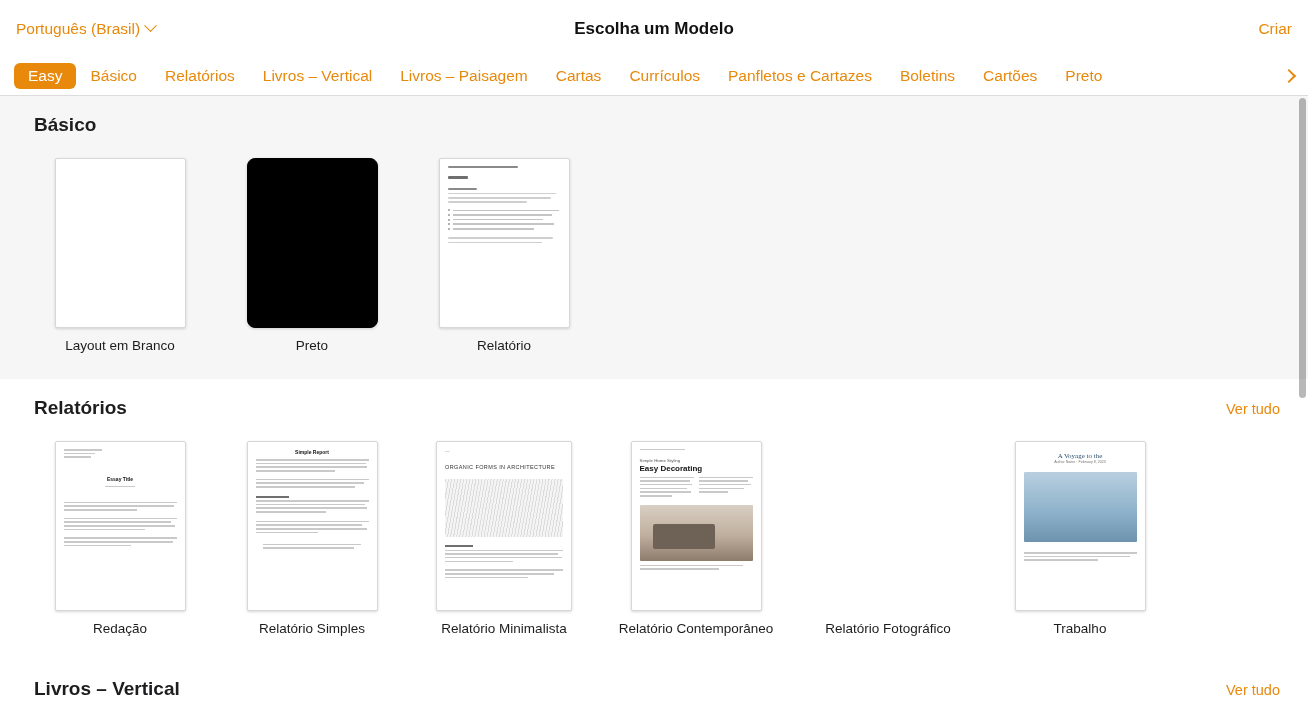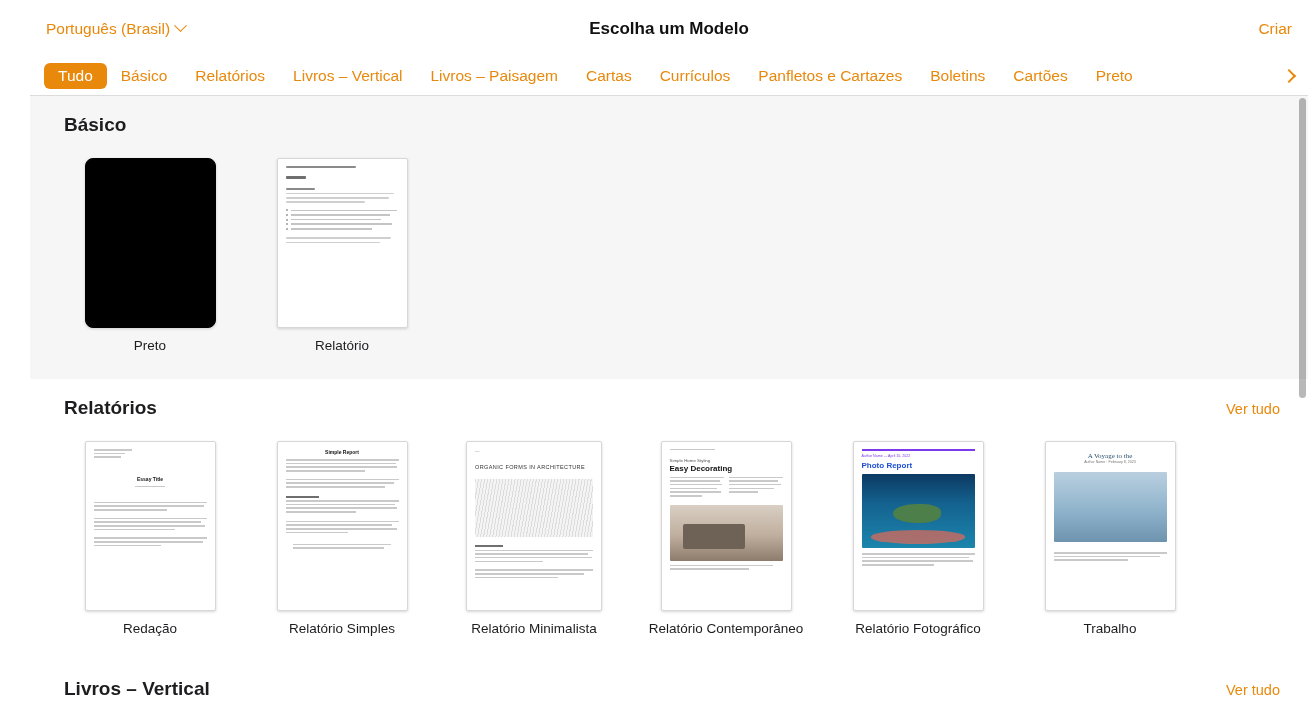--- a/index.html
+++ b/index.html
@@ -4,21 +4,21 @@
 <style>
   * { box-sizing: border-box; }
   html, body {
     margin: 0; padding: 0;
     width: 1308px; height: 726px;
     overflow: hidden;
     font-family: "Liberation Sans", sans-serif;
     background: #ffffff;
     color: #1d1d1f;
   }
-  .window { width: 1308px; height: 726px; position: relative; overflow: hidden; background:#fff;padding-left:30px; }
+  .window { width: 1308px; height: 726px; position: relative; overflow: hidden; background:#fff; }
 
   
   .titlebar {
     height: 57px;
     display: flex; align-items: center;
     padding: 0 16px;
     position: relative;
     background: #ffffff;
   }
   .lang-btn {
@@ -224,21 +224,21 @@
   <div class="titlebar">
     <div class="lang-btn">
       <span>Português (Brasil)</span>
       <span class="chev-down"></span>
     </div>
     <div class="win-title">Escolha um Modelo</div>
     <div class="create-btn">Criar</div>
   </div>
 
   <div class="tabbar">
-    <div class="tab active">Tudo</div>
+    <div class="tab active">Easy</div>
     <div class="tab">Básico</div>
     <div class="tab">Relatórios</div>
     <div class="tab">Livros – Vertical</div>
     <div class="tab">Livros – Paisagem</div>
     <div class="tab">Cartas</div>
     <div class="tab">Currículos</div>
     <div class="tab">Panfletos e Cartazes</div>
     <div class="tab">Boletins</div>
     <div class="tab">Cartões</div>
     <div class="tab">Preto</div>
@@ -249,20 +249,26 @@
 
   <div class="content">
 
     <div class="section gray">
       <div class="section-head">
         <div class="section-title">Básico</div>
       </div>
       <div class="row">
 
 
+        <div class="cell">
+          <div class="thumbwrap">
+            <div class="thumb portrait"></div>
+          </div>
+          <div class="caption">Layout em Branco</div>
+        </div>
 
 
         <div class="cell">
           <div class="thumbwrap">
             <div class="thumb portrait black"></div>
           </div>
           <div class="caption">Preto</div>
         </div>
 
         <div class="cell">
@@ -432,35 +438,20 @@
                 <div style="height:4px"></div>
                 <div class="r-para" style="width:92%"></div>
                 <div class="r-para" style="width:70%"></div>
               </div>
             </div>
           </div>
           <div class="caption">Relatório Contemporâneo</div>
         </div>
 
         <div class="cell">
-          <div class="thumbwrap">
-            <div class="thumb portrait">
-              <div class="pg">
-                <div class="purplebar" style="width:100%"></div>
-                <div style="font-size:3.6px;color:#7c3aed;margin-bottom:3px;">Author Name — April 10, 2022</div>
-                <div style="font-size:8px;font-weight:bold;color:#1d4ed8;margin-bottom:4px;">Photo Report</div>
-                <div class="sea"></div>
-                <div style="height:5px"></div>
-                <div class="r-para" style="width:100%"></div>
-                <div class="r-para" style="width:95%"></div>
-                <div class="r-para" style="width:99%"></div>
-                <div class="r-para" style="width:64%"></div>
-              </div>
-            </div>
-          </div>
           <div class="caption">Relatório Fotográfico</div>
         </div>
 
 
         <div class="cell partial">
           <div class="thumbwrap">
             <div class="thumb portrait">
               <div class="pg" style="padding-top:10px">
                 <div style="font-size:7px;color:#2b5170;text-align:center;font-family:'Liberation Serif',serif;">A Voyage to the</div>
                 <div style="font-size:3.6px;color:#777;text-align:center;margin-bottom:8px;">Author Name · February 8, 2023</div>

